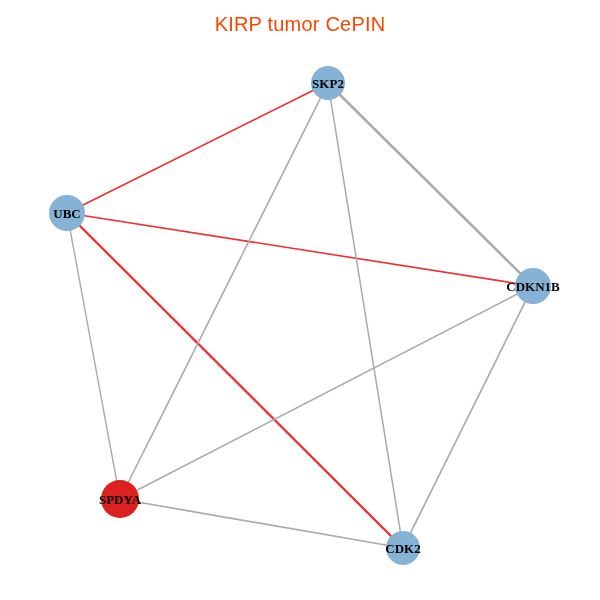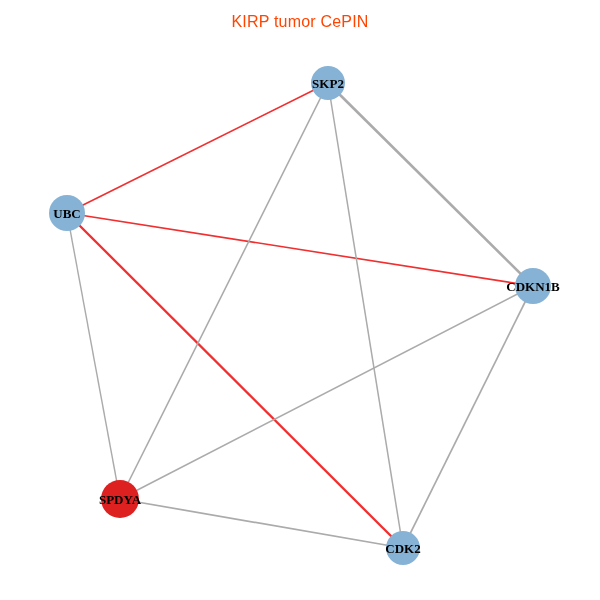--- a/index.html
+++ b/index.html
@@ -15,21 +15,21 @@
     background: #ffffff;
     overflow: hidden;
   }
   .plot-title {
     position: absolute;
     top: 13px;
     left: 0;
     width: 600px;
     text-align: center;
     font-family: "Liberation Sans", sans-serif;
-    font-size: 16px;
+    font-size: 20px;
     font-weight: 400;
     letter-spacing: 0.2px;
   }
   svg.network {
     position: absolute;
     top: 0;
     left: 0;
   }
   .node-label {
     font-family: "Liberation Serif", serif;

